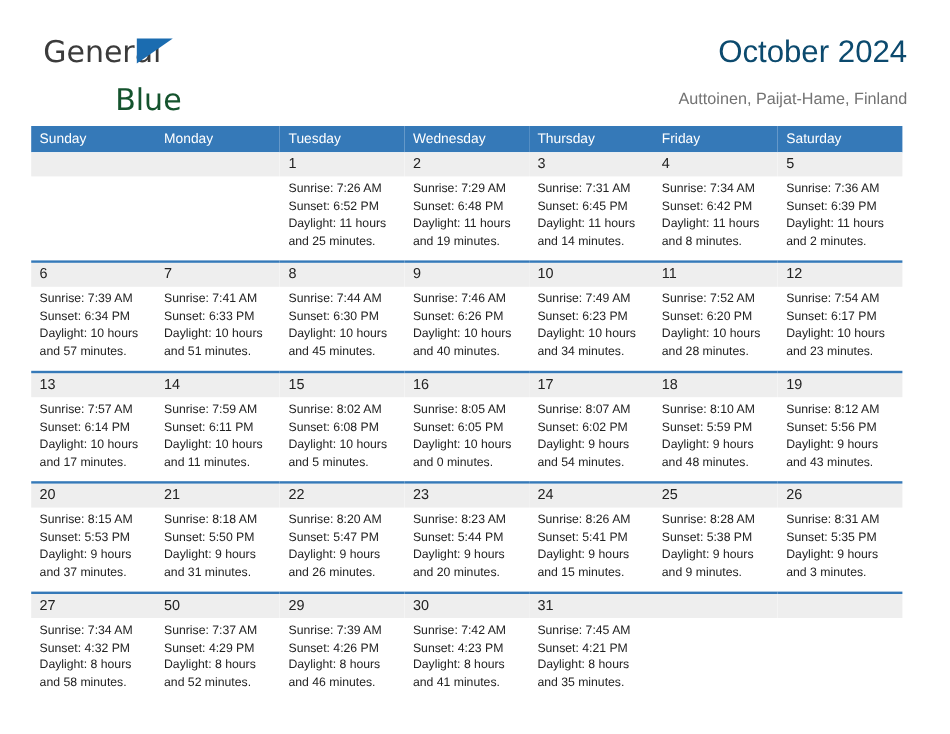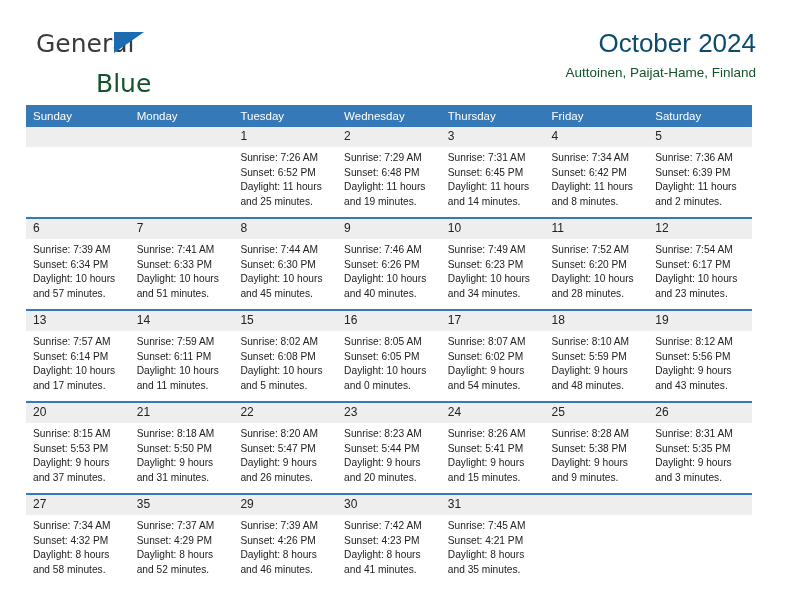--- a/index.html
+++ b/index.html
@@ -71,23 +71,23 @@
   }
   .cal-title {
     font-size: 26px;
     color: #0c4a6e;
     font-weight: normal;
     line-height: 34px;
     white-space: nowrap;
   }
   .cal-subtitle {
     font-size: 13.5px;
-    color: #14532d;
+    color: #737373;
     line-height: 20px;
-    margin-top: 3px;
+    margin-top: 13px;
     white-space: nowrap;
   }
 
   
   .calendar {
     position: absolute;
     left: 26px;
     top: 105px;
     width: 726px;
     border-collapse: collapse;
@@ -417,21 +417,21 @@
           <td>
             <div class="daynum">27</div>
             <div class="info">
               <div>Sunrise: 7:34 AM</div>
               <div>Sunset: 4:32 PM</div>
               <div>Daylight: 8 hours</div>
               <div>and 58 minutes.</div>
             </div>
           </td>
           <td>
-            <div class="daynum">35</div>
+            <div class="daynum">50</div>
             <div class="info">
               <div>Sunrise: 7:37 AM</div>
               <div>Sunset: 4:29 PM</div>
               <div>Daylight: 8 hours</div>
               <div>and 52 minutes.</div>
             </div>
           </td>
           <td>
             <div class="daynum">29</div>
             <div class="info">

